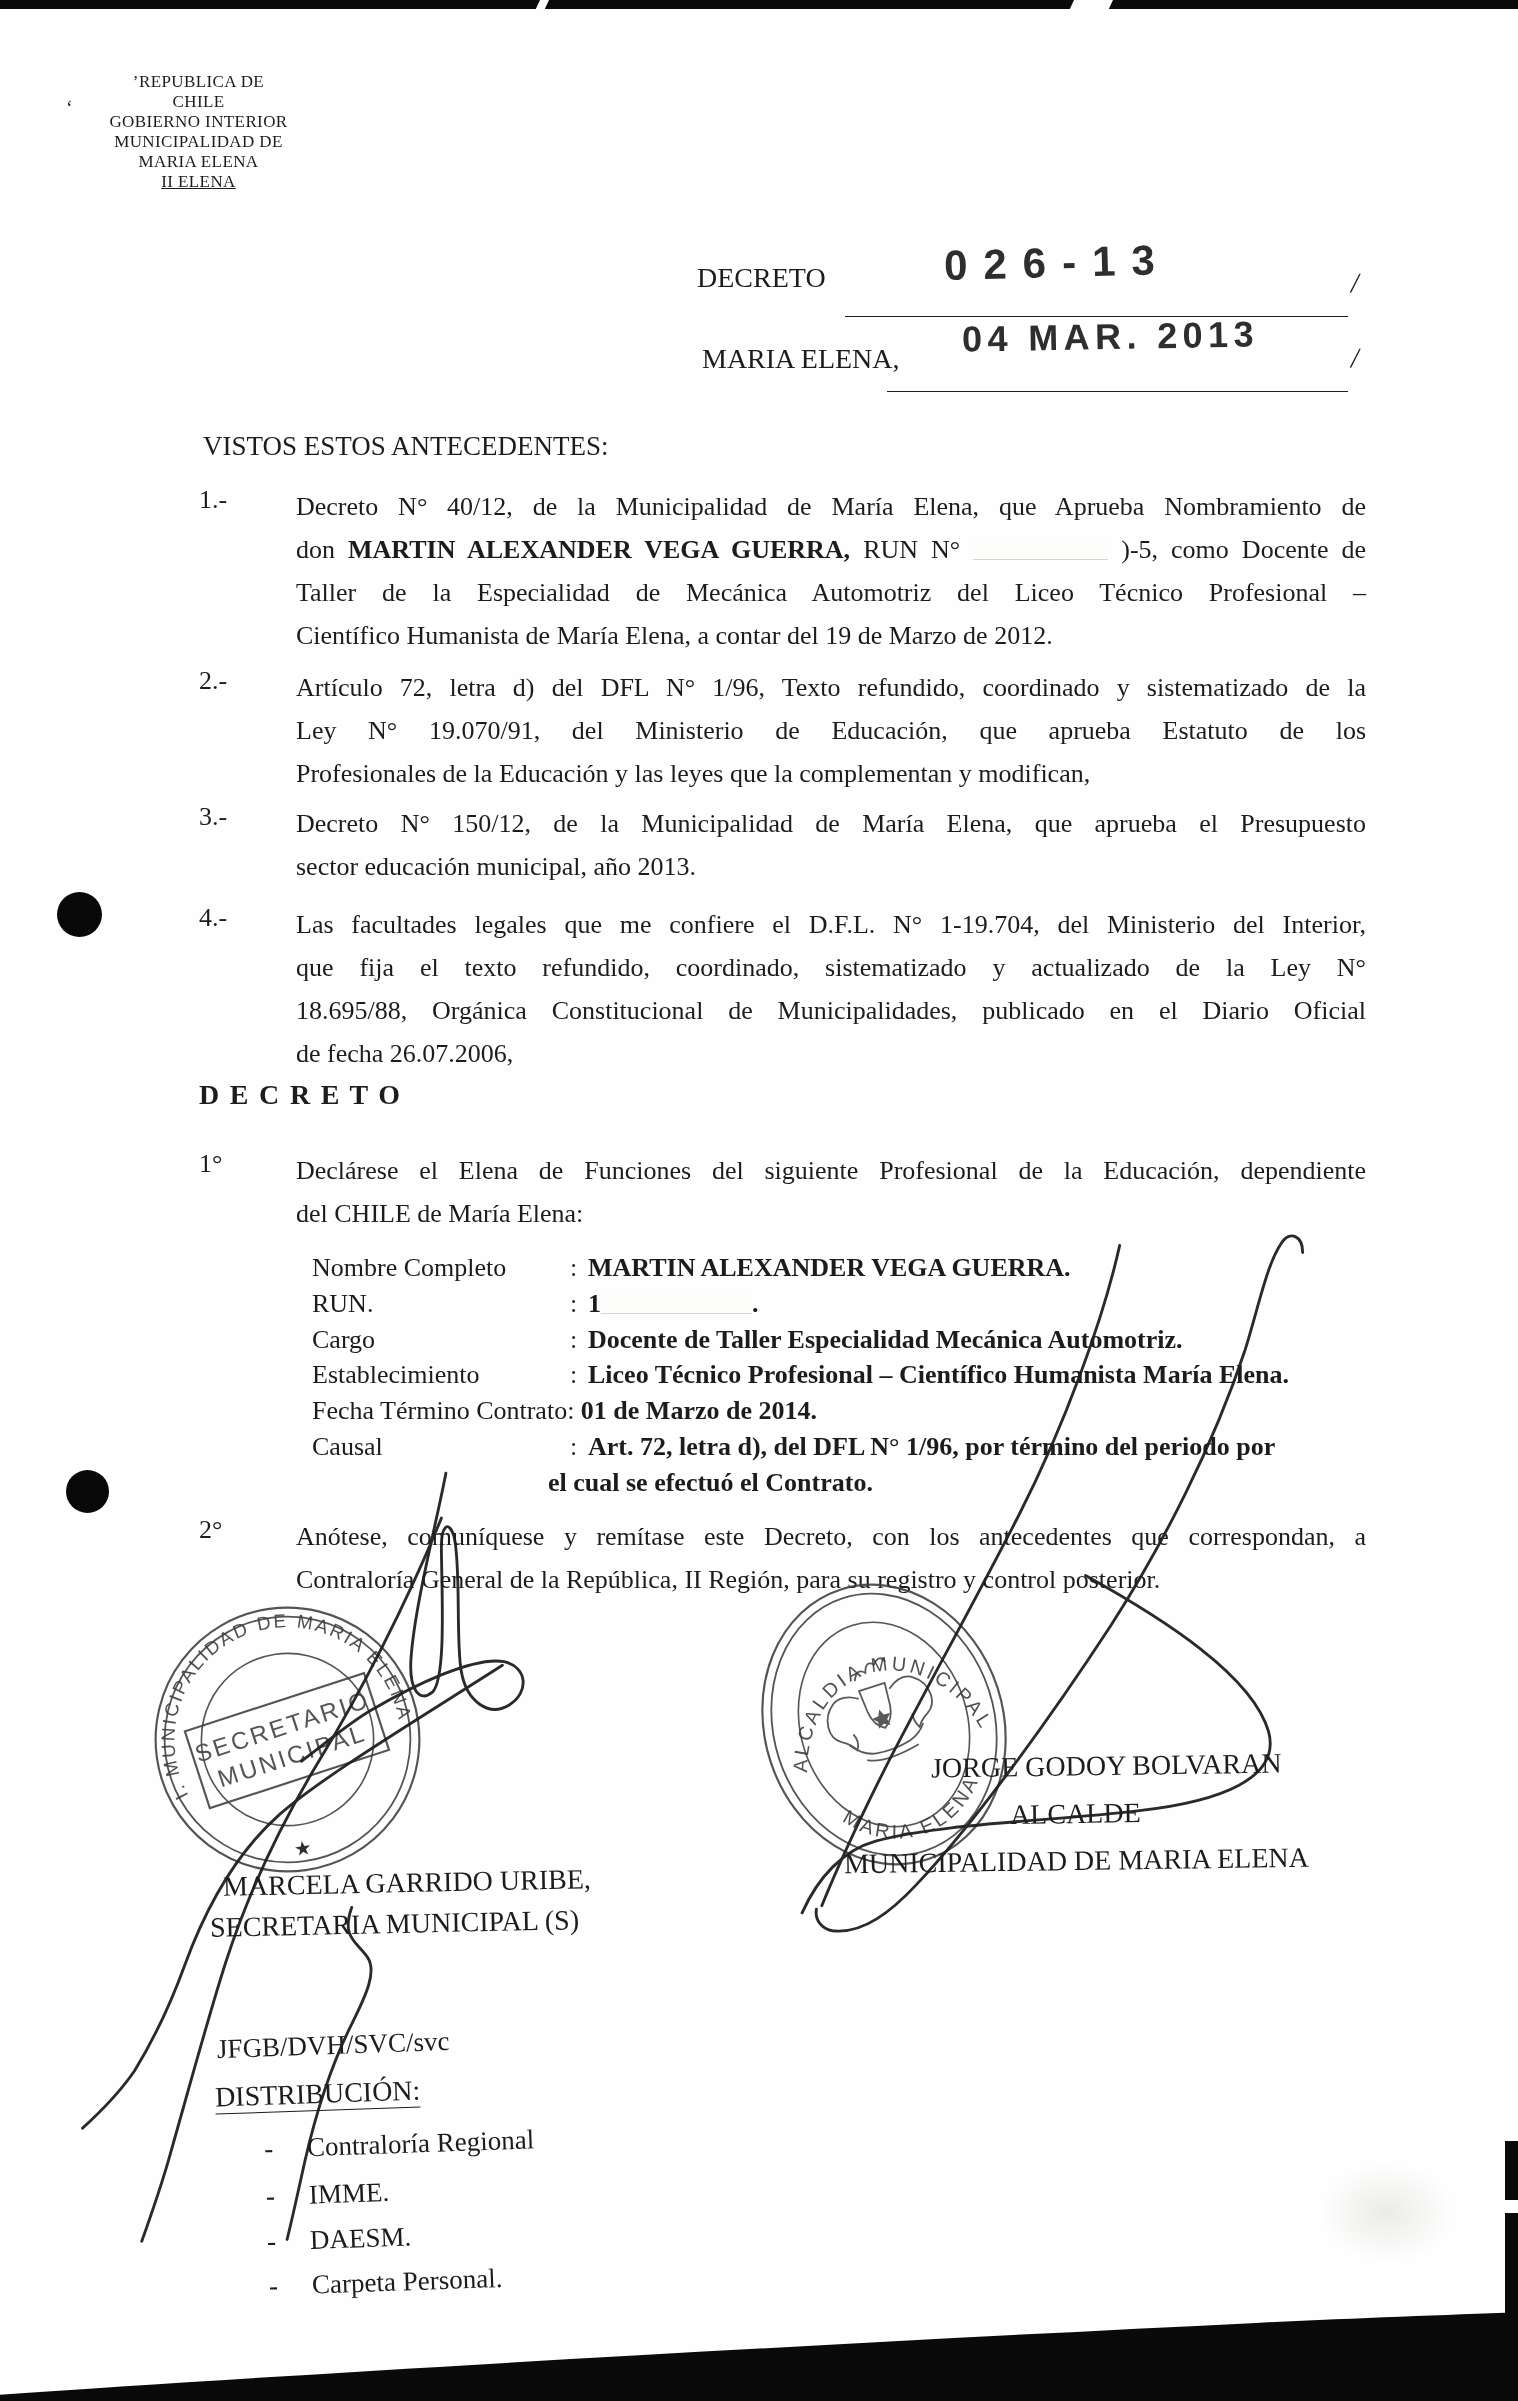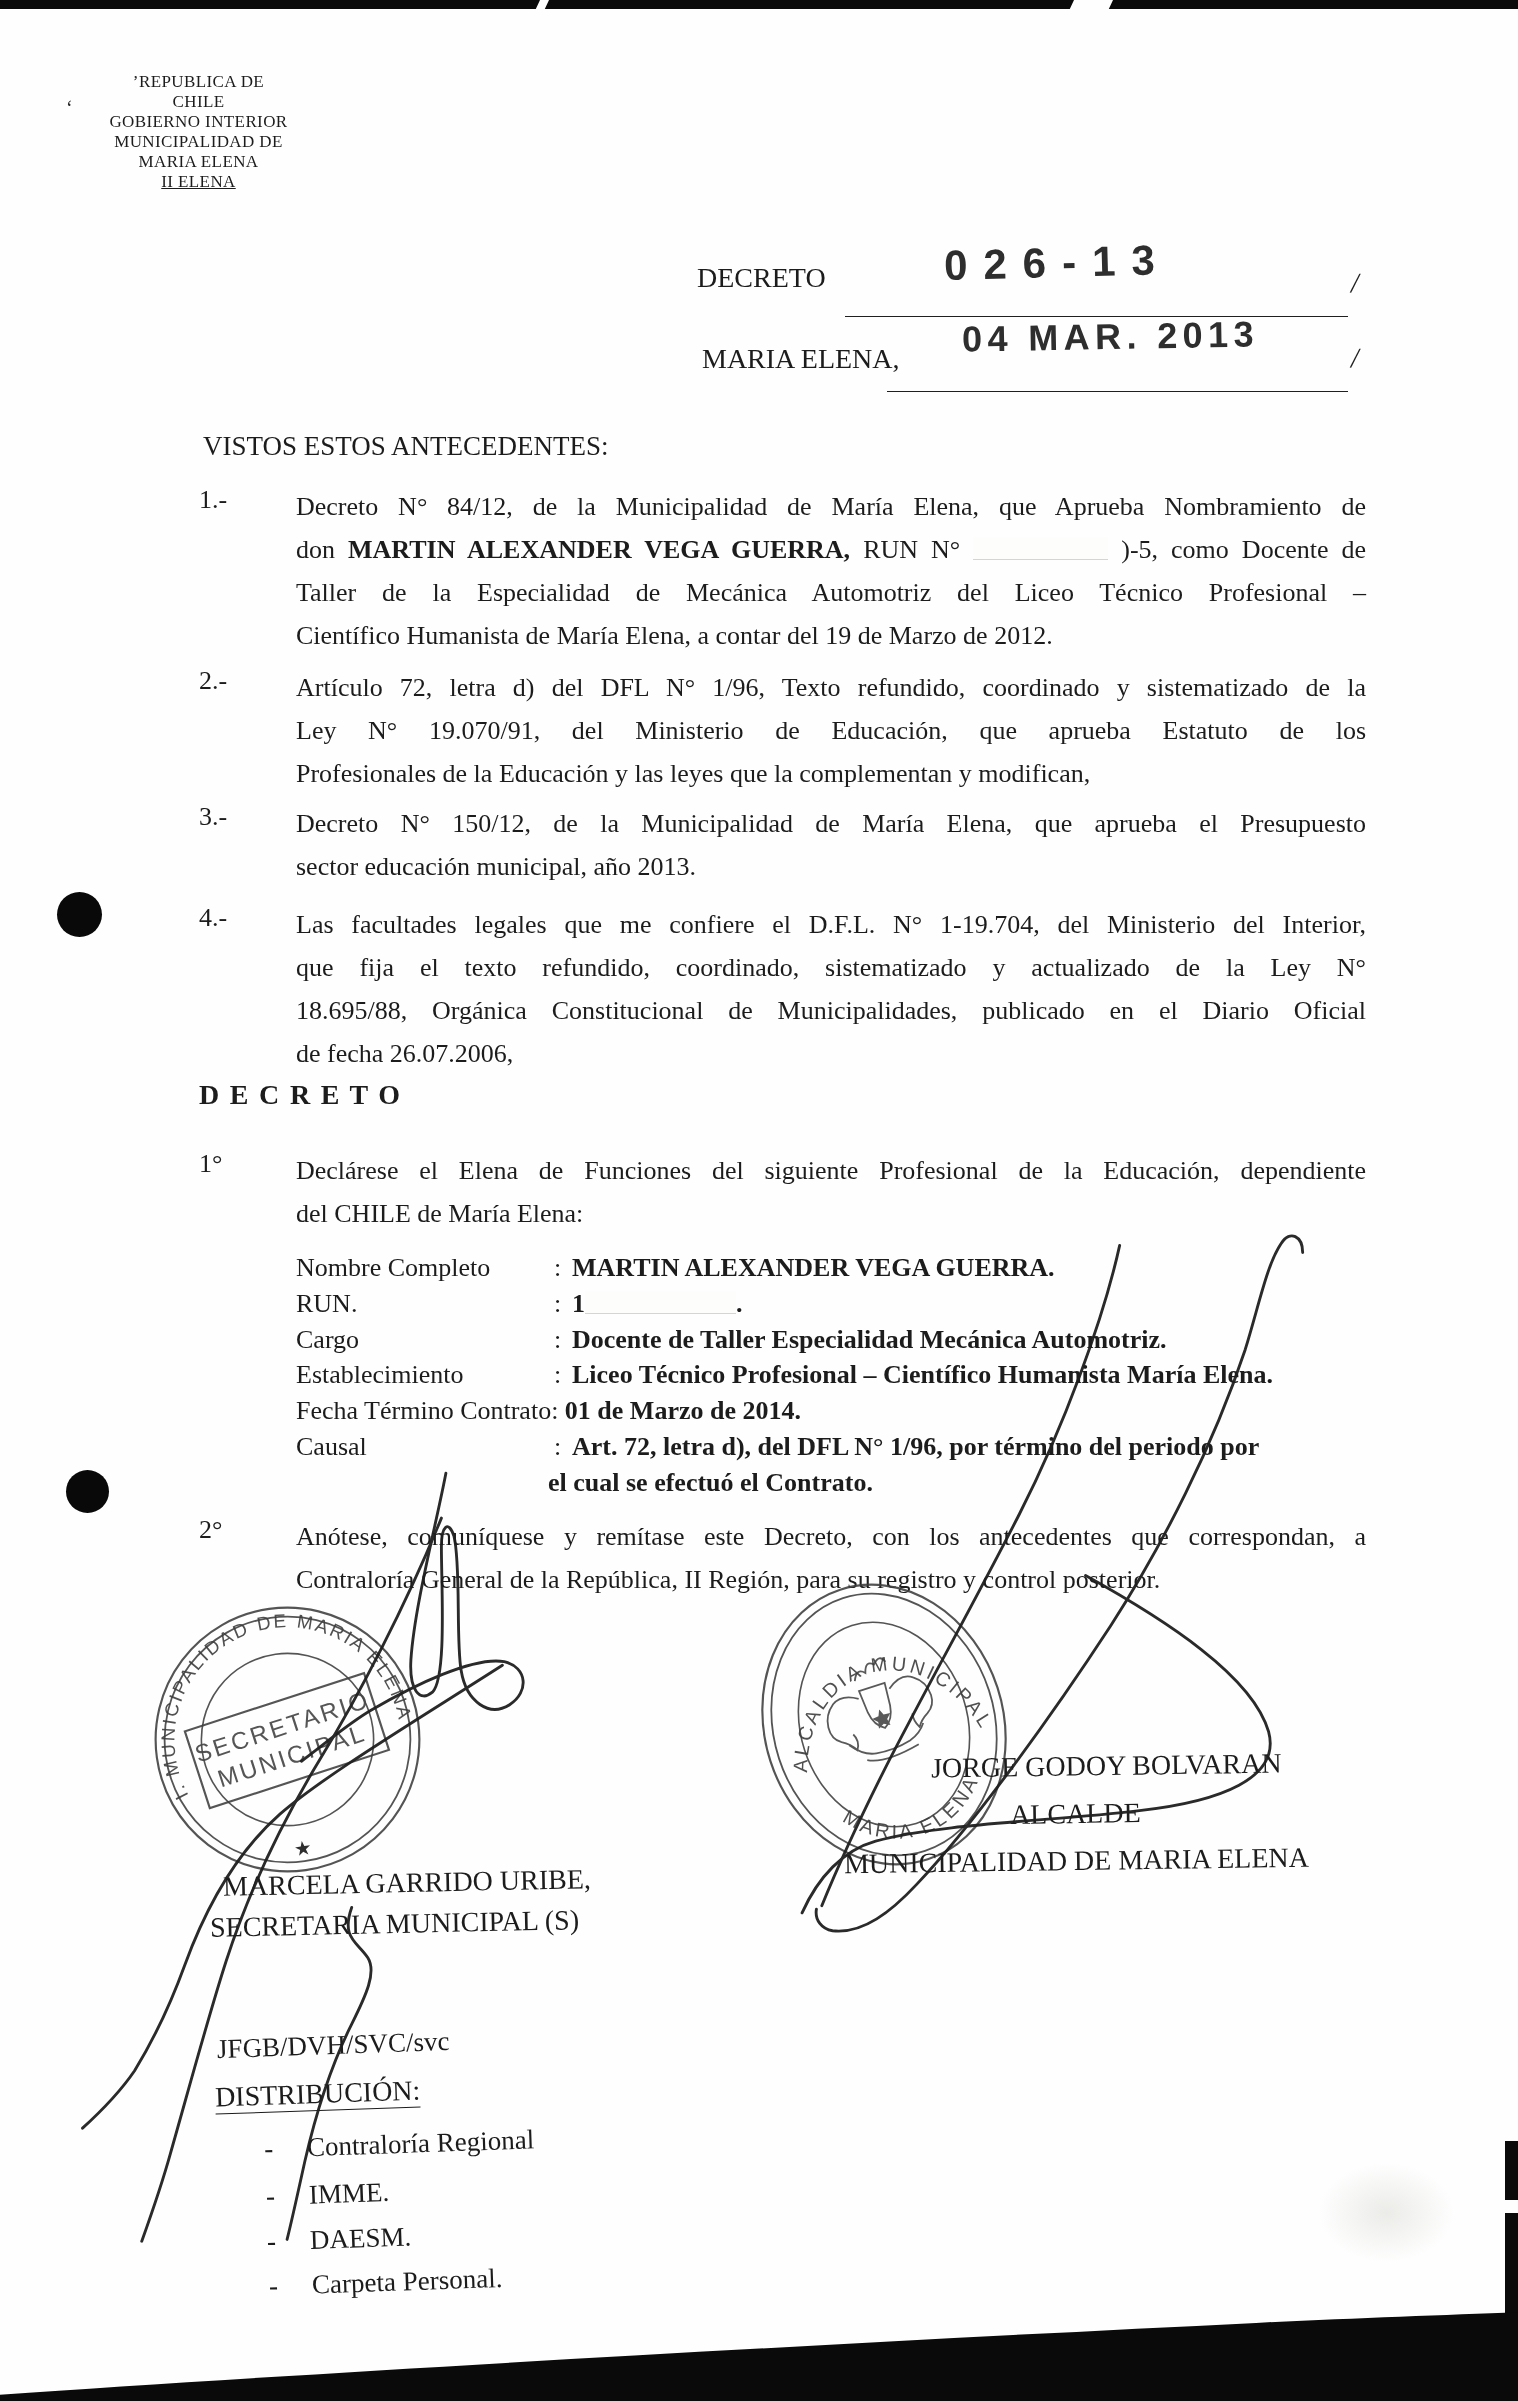--- a/index.html
+++ b/index.html
@@ -24,21 +24,21 @@
   .rule{height:0;border-top:1.8px solid #1f1f1f;}
   .slash{font-size:30px;transform:rotate(8deg);}
   
   .h30{font-size:27px;}
   .num{left:199px;font-size:26px;}
   .para{left:296px;width:1070px;font-size:26px;line-height:43px;}
   .para .just{text-align:justify;text-align-last:justify;}
   .b{font-weight:bold;}
   .heading{left:199px;top:1079px;font-size:28px;font-weight:bold;letter-spacing:1.8px;}
   
-  .trow{left:296px;font-size:26px;white-space:nowrap;}
+  .trow{left:312px;font-size:26px;white-space:nowrap;}
   .tlabel{display:inline-block;min-width:258px;}
   .tcolon{display:inline-block;width:18px;}
   .tval{font-weight:bold;}
   .redact{display:inline-block;width:151px;height:21.5px;background:#fdfdfb;
           border-bottom:1.8px solid #d6d6d0;vertical-align:-1.8px;}
   .redact.small{width:135px;}
   
   .sigline{font-size:28px;white-space:nowrap;}
   .footer{font-size:27px;white-space:nowrap;}
   .distu{border-bottom:1.8px solid #1c1c1c;padding-bottom:0.9px;font-size:28px;}
@@ -76,21 +76,21 @@
 
   <div class="abs lbl" style="left:702px;top:343px;">MARIA ELENA,</div>
   <div class="abs stampnum" style="left:962px;top:316px;font-size:36px;letter-spacing:5.4px;transform:rotate(-1deg);">04 MAR. 2013</div>
   <div class="abs rule" style="left:887px;top:391px;width:461px;"></div>
   <div class="abs slash" style="left:1351px;top:341px;">/</div>
 
   <div class="abs h30" style="left:203px;top:431px;">VISTOS ESTOS ANTECEDENTES:</div>
 
   <div class="abs num" style="top:485px;">1.-</div>
   <div class="abs para" style="top:485px;">
-    <div class="just">Decreto N° 84/12,  de la Municipalidad de María Elena,  que Aprueba Nombramiento de</div>
+    <div class="just">Decreto N° 40/12,  de la Municipalidad de María Elena,  que Aprueba Nombramiento de</div>
     <div class="just"><span>don</span> <span class="b">MARTIN ALEXANDER VEGA GUERRA,</span> <span>RUN N°</span> <span class="redact small"></span> <span>)-5,  como Docente de</span></div>
     <div class="just">Taller de la Especialidad de  Mecánica Automotriz del Liceo Técnico Profesional –</div>
     <div>Científico Humanista de María Elena, a contar del 19 de Marzo de 2012.</div>
   </div>
 
   <div class="abs num" style="top:666px;">2.-</div>
   <div class="abs para" style="top:666px;">
     <div class="just">Artículo 72, letra d) del DFL N° 1/96,  Texto refundido, coordinado y sistematizado de la</div>
     <div class="just">Ley N° 19.070/91, del Ministerio de Educación, que aprueba Estatuto de los</div>
     <div>Profesionales de la Educación y las leyes que la complementan y modifican,</div>

